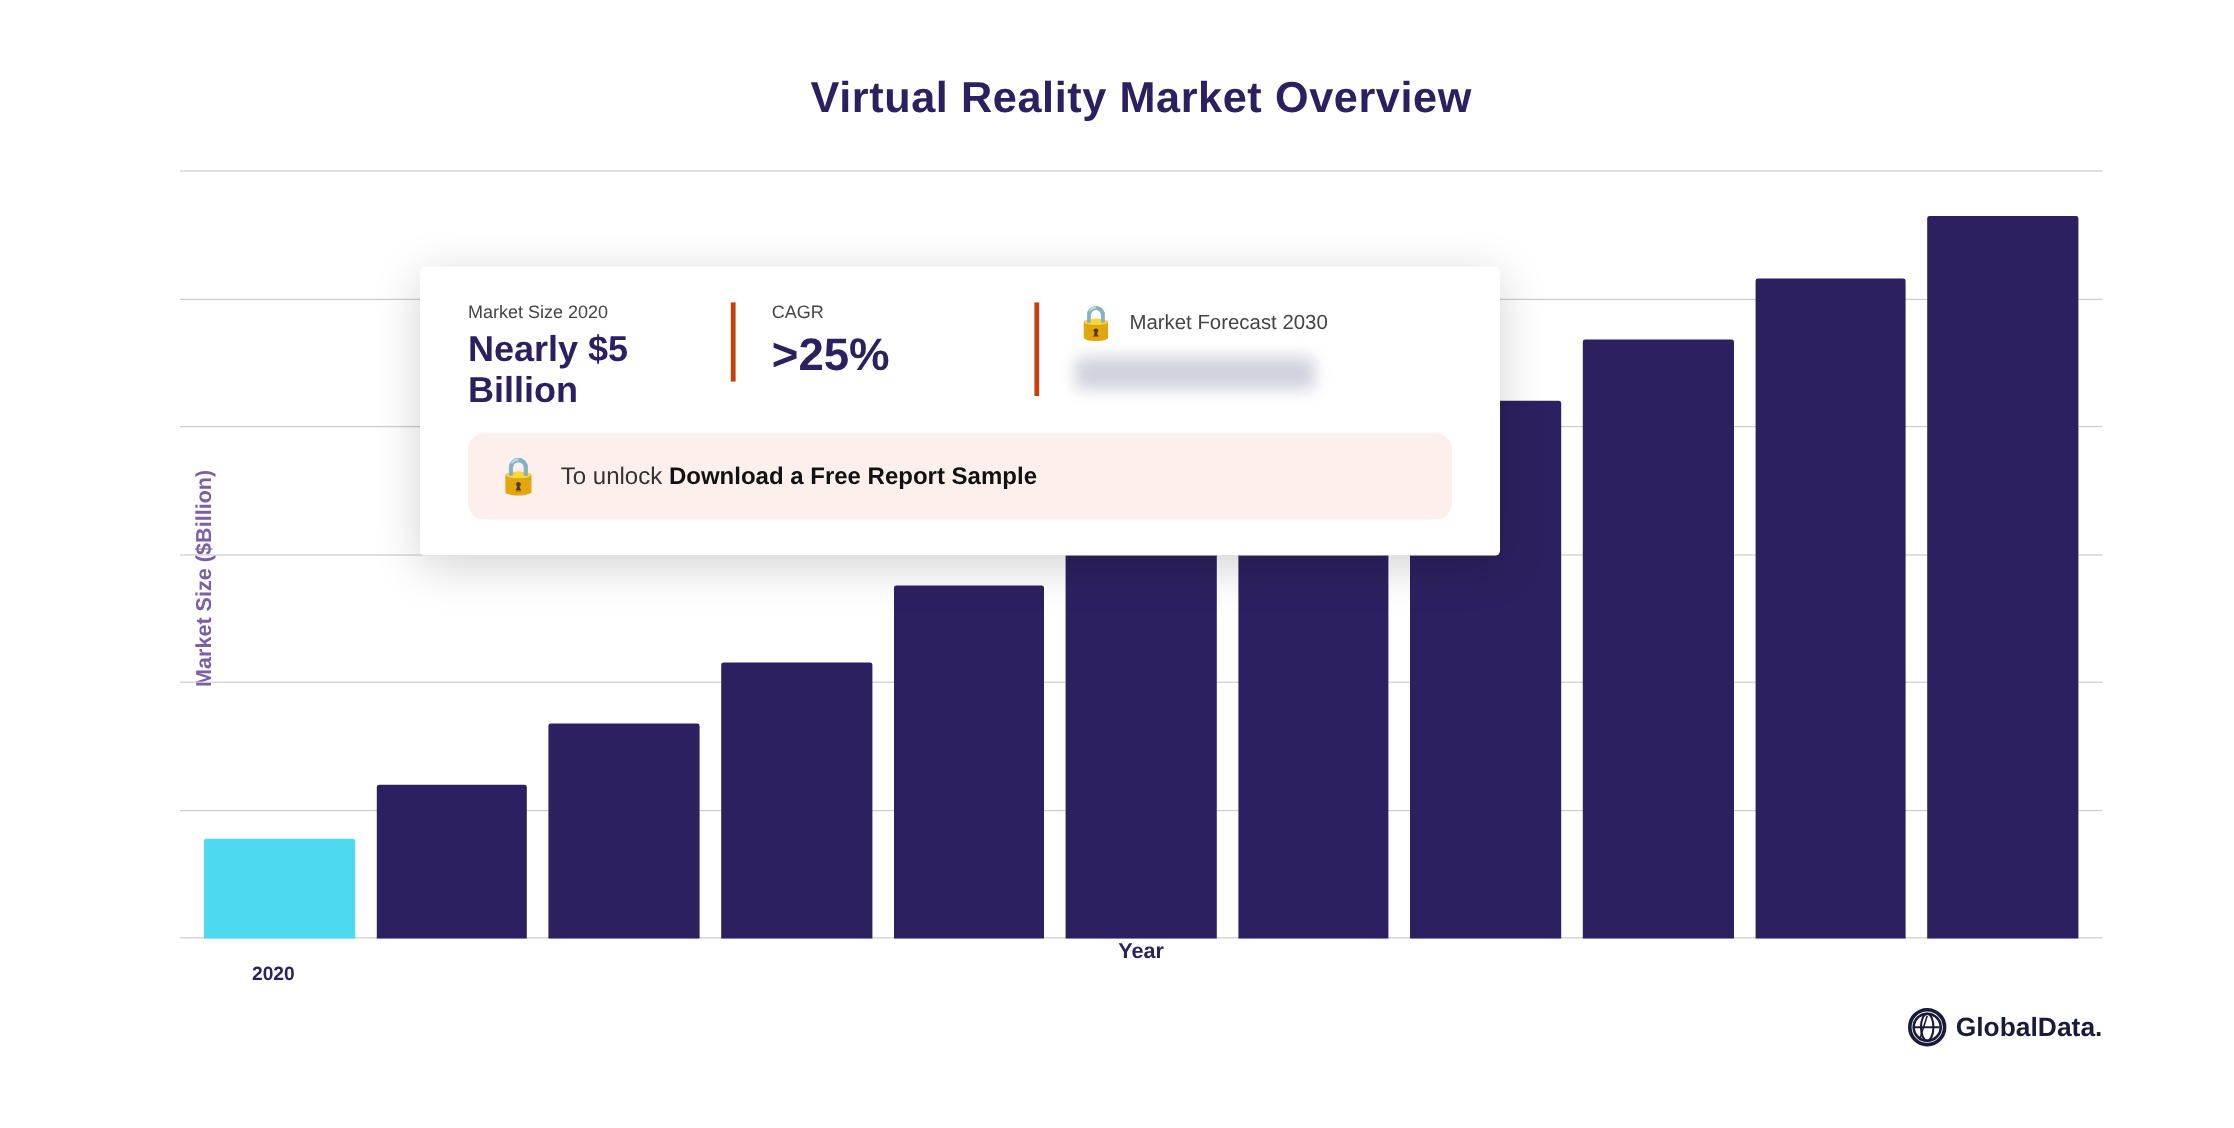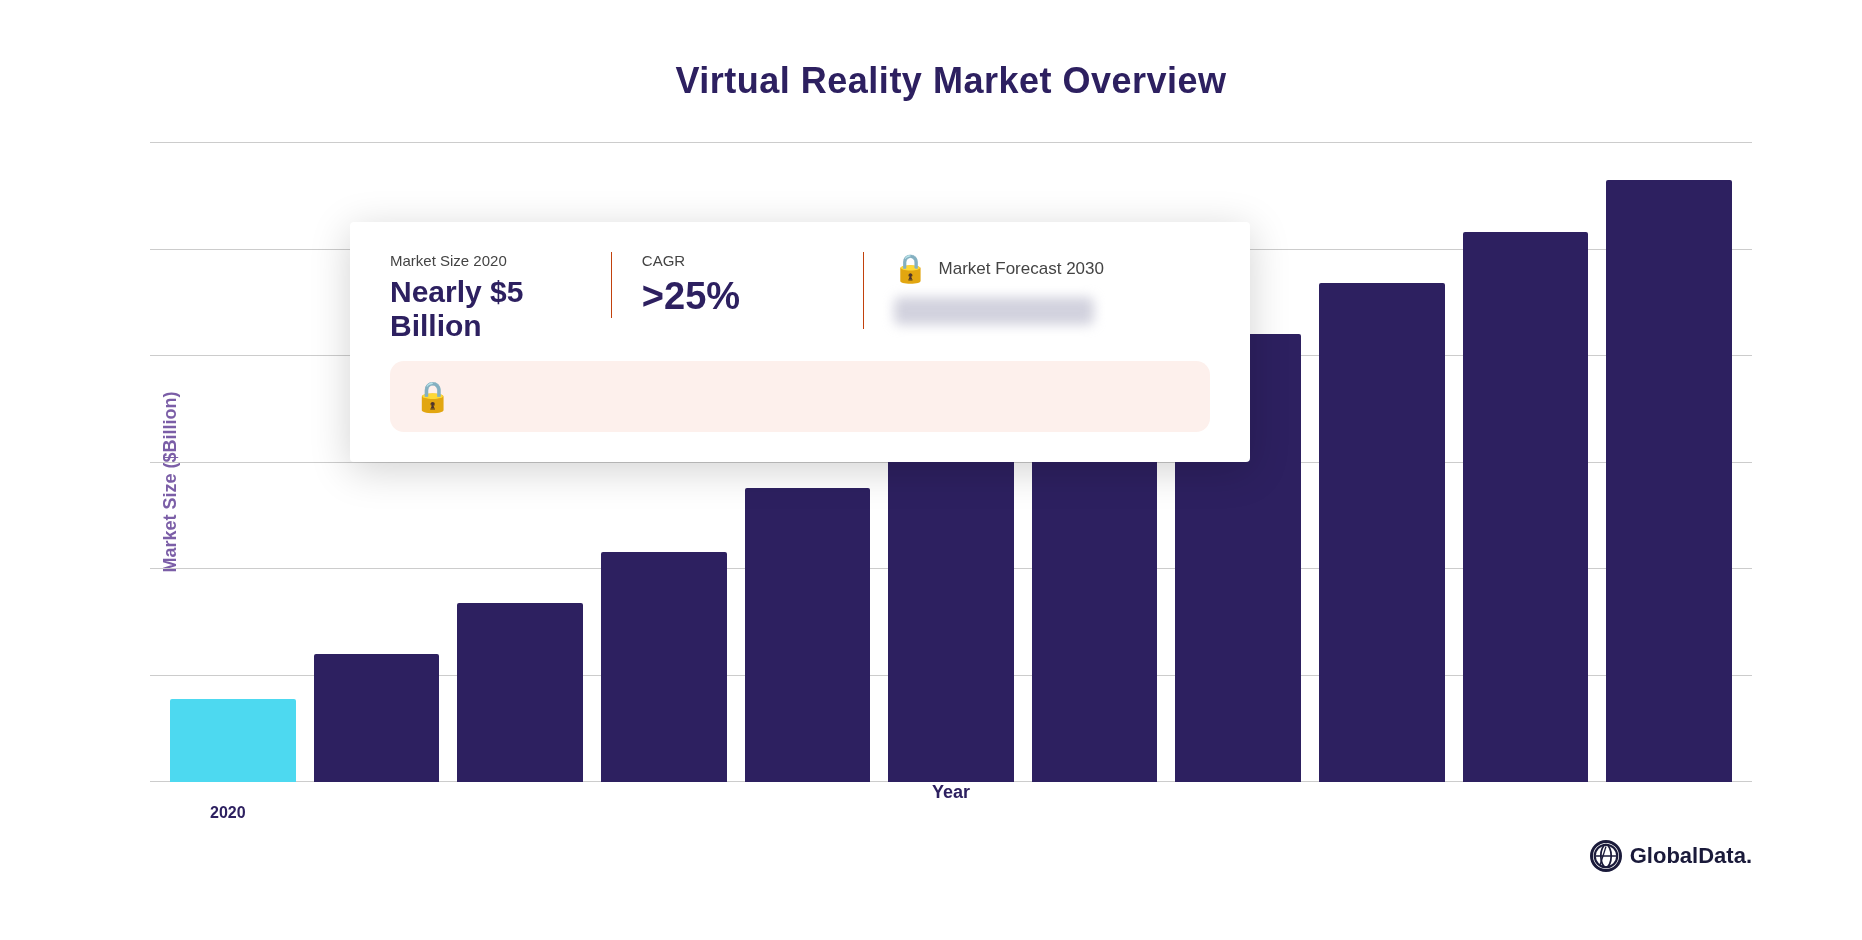--- a/index.html
+++ b/index.html
@@ -115,21 +115,21 @@
       display: flex;
       align-items: flex-start;
       gap: 0;
       border-bottom: none;
     }
     .info-stat {
       flex: 1;
       padding-right: 30px;
     }
     .info-stat + .info-stat {
-      border-left: 1px solid #c2410c;
+      border-left: 4px solid #c2410c;
       padding-left: 30px;
     }
     .info-stat-label {
       font-size: 15px;
       color: #444;
       margin-bottom: 6px;
       font-weight: 400;
     }
     .info-stat-value {
       font-size: 30px;
@@ -302,20 +302,23 @@
           </div>
           <div style="margin-top:12px;">
             <span class="blurred-text"></span>
           </div>
         </div>
       </div>
 
       <div class="unlock-banner">
         <div class="unlock-left">
           <span class="unlock-lock-icon">🔒</span>
+          <span class="unlock-text">
+            <span>To unlock </span><strong>Download a Free Report Sample</strong>
+          </span>
         </div>
       </div>
     </div>
 
     <div class="globaldata-logo" style="position:absolute;bottom:-50px;right:0;justify-content:flex-end;">
       <div class="globaldata-logo-icon">
         <svg width="30" height="30" viewBox="0 0 30 30" fill="none">
           <circle cx="15" cy="15" r="13" stroke="#1a1a3a" stroke-width="2.5" fill="none"></circle>
           <line x1="3" y1="15" x2="27" y2="15" stroke="#1a1a3a" stroke-width="2"></line>
           <ellipse cx="15" cy="15" rx="6" ry="13" stroke="#1a1a3a" stroke-width="2" fill="none"></ellipse>

